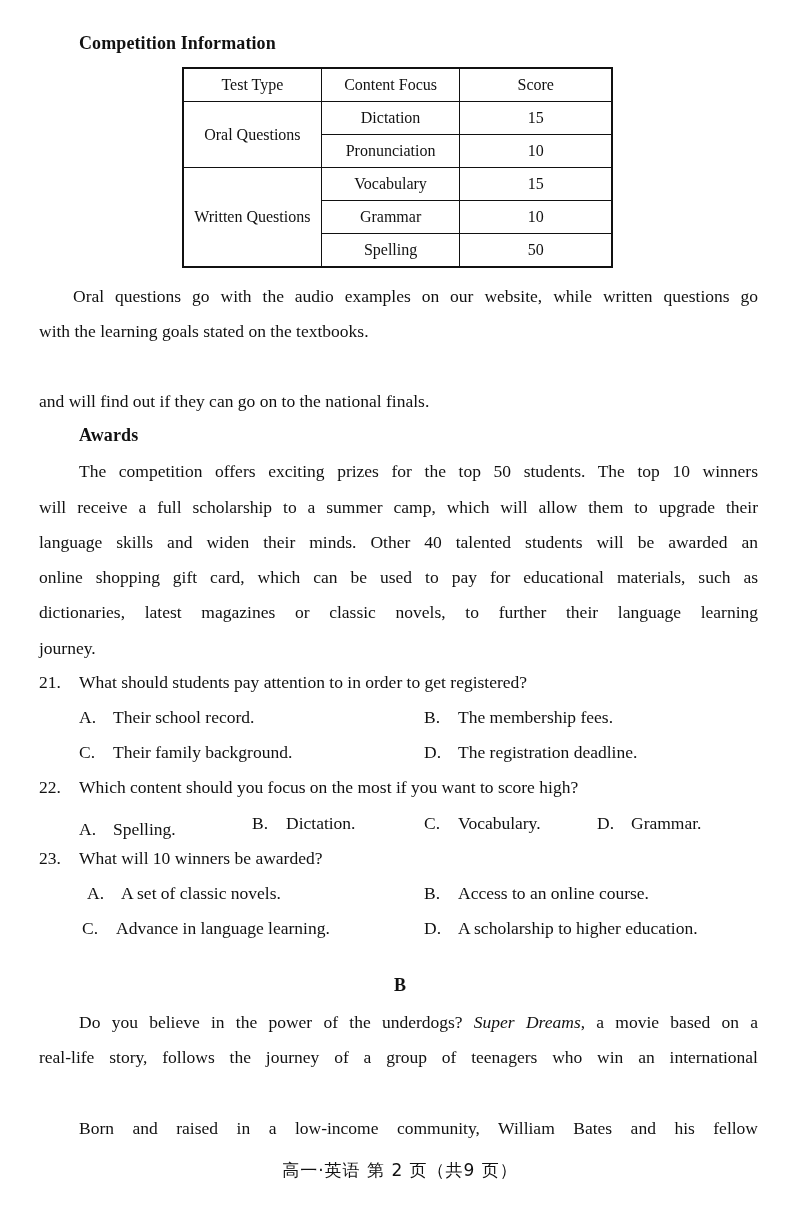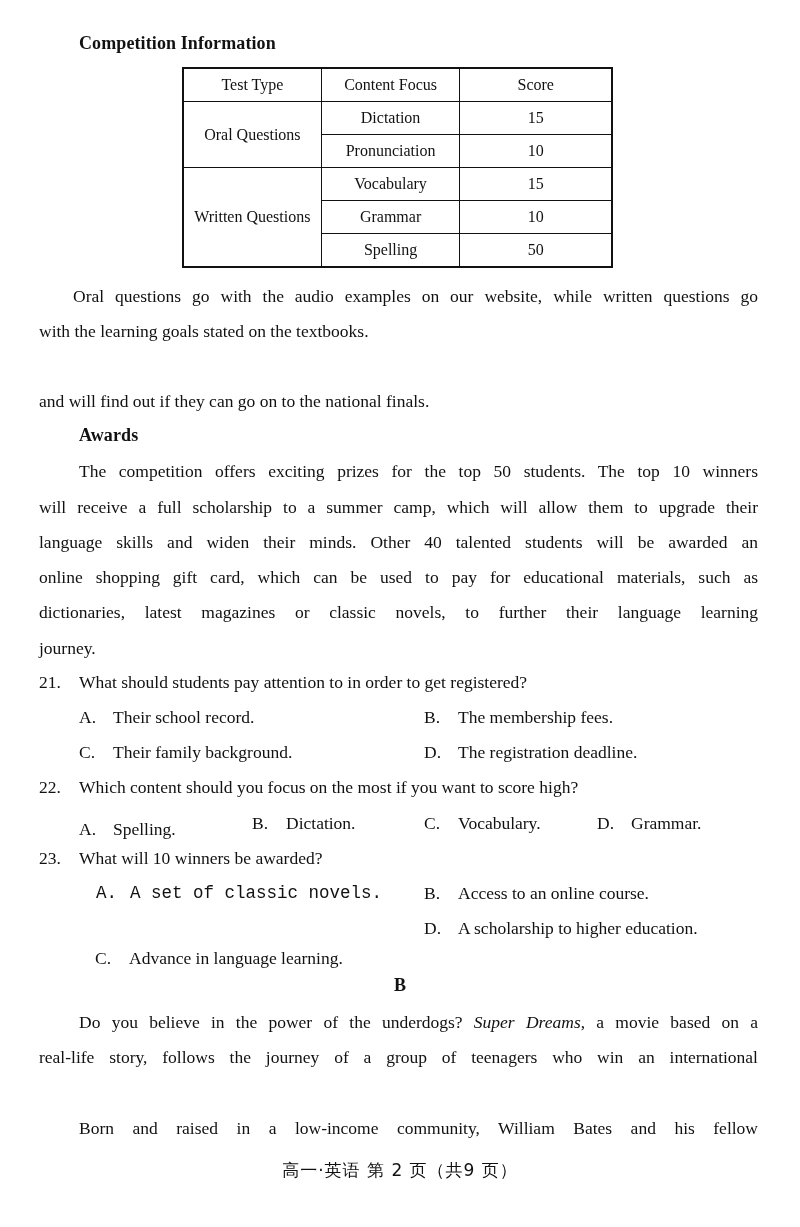--- a/index.html
+++ b/index.html
@@ -101,23 +101,23 @@
     <span class="q-num">22.</span><span>Which content should you focus on the most if you want to score high?</span>
   </div>
   <div class="opt" style="left:79px; top:819px;"><span class="letter">A.</span><span>Spelling.</span></div>
   <div class="opt" style="left:252px; top:813px;"><span class="letter">B.</span><span>Dictation.</span></div>
   <div class="opt" style="left:424px; top:813px;"><span class="letter">C.</span><span>Vocabulary.</span></div>
   <div class="opt" style="left:597px; top:813px;"><span class="letter">D.</span><span>Grammar.</span></div>
 
   <div class="q-stem" style="top:848px;">
     <span class="q-num">23.</span><span>What will 10 winners be awarded?</span>
   </div>
-  <div class="opt" style="left:96px; top:883px;font-family:Liberation Mono, monospace;"><span class="letter">A.</span><span>A set of classic novels.</span></div>
+  <div class="opt" style="left:87px; top:883px;"><span class="letter">A.</span><span>A set of classic novels.</span></div>
   <div class="opt" style="left:424px; top:883px;"><span class="letter">B.</span><span>Access to an online course.</span></div>
-  <div class="opt" style="left:95px; top:918px;margin-top:30px;"><span class="letter">C.</span><span>Advance in language learning.</span></div>
+  <div class="opt" style="left:82px; top:918px;"><span class="letter">C.</span><span>Advance in language learning.</span></div>
   <div class="opt" style="left:424px; top:918px;"><span class="letter">D.</span><span>A scholarship to higher education.</span></div>
 
   <div class="heading" style="left:0; width:800px; text-align:center; top:975px;">B</div>
   <div class="para-line indent" style="top:1011px;"><span>Do you believe in the power of the underdogs? </span><i>Super Dreams</i><span>, a movie based on a</span></div>
   <div class="para-line" style="top:1046px;">real-life story, follows the journey of a group of teenagers who win an international</div>
   <div class="para-line indent" style="top:1117px;">Born and raised in a low-income community, William Bates and his fellow</div>
 
   <div class="footer">高一·英语   第 2 页（共9 页）</div>
 </div>
 

